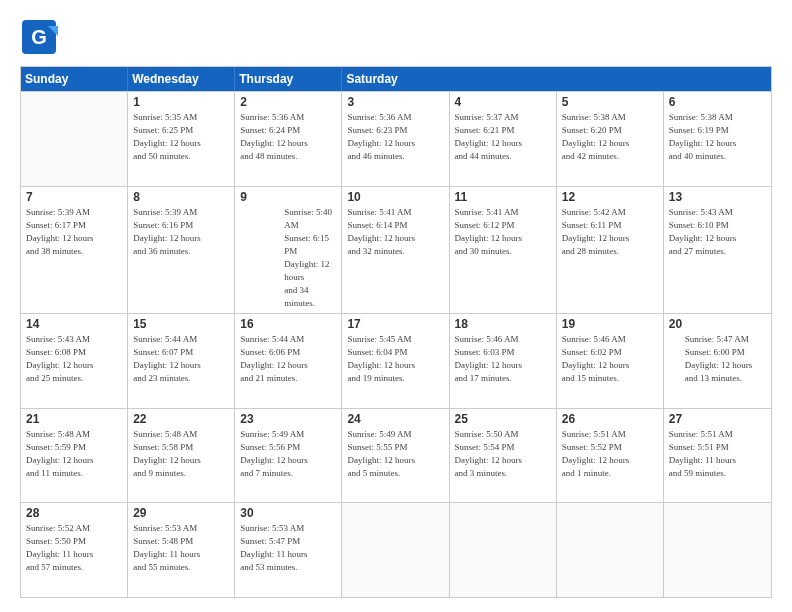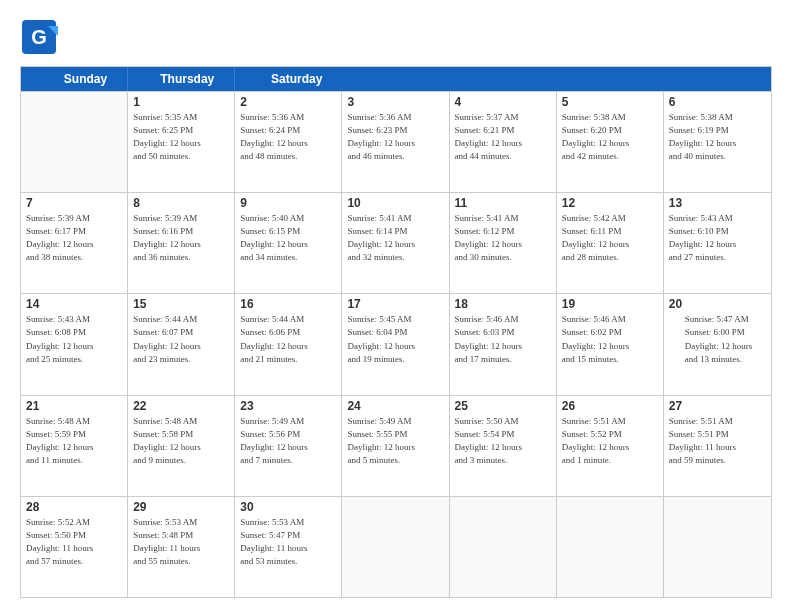--- a/index.html
+++ b/index.html
@@ -48,22 +48,22 @@
     }
     .cal-header {
       display: grid;
       grid-template-columns: repeat(7, 1fr);
       background: #1565c0;
     }
     .cal-header-cell {
       color: #fff;
       font-size: 12px;
       font-weight: bold;
-      text-align: right;
-      padding: 5px 20px;
+      text-align: left;
+      padding: 5px 4px;
       border-right: 1px solid #3a7bd5;
     }
     .cal-header-cell:last-child { border-right: none; }
     .cal-body {
       flex: 1;
       display: flex;
       flex-direction: column;
     }
     .cal-row {
       display: grid;
@@ -116,20 +116,21 @@
     </div>
     <div class="title-block">
       <div class="month-title"></div>
       <div class="subtitle"></div>
     </div>
   </div>
 
   <div class="calendar">
     <div class="cal-header">
     <div class="cal-header-cell">Sunday</div>
+        <div class="cal-header-cell">Wednesday</div>
         <div class="cal-header-cell">Thursday</div>
         <div class="cal-header-cell">Saturday</div>
       </div>
     <div class="cal-body">
     <div class="cal-row">
           <div class="cal-cell empty"></div>
           <div class="cal-cell">
             <div class="day-num">1</div>
             <div class="day-info" style="white-space: pre-line;">Sunrise: 5:35 AM
 Sunset: 6:25 PM
@@ -182,21 +183,21 @@
           </div>
           <div class="cal-cell">
             <div class="day-num">8</div>
             <div class="day-info" style="white-space: pre-line;">Sunrise: 5:39 AM
 Sunset: 6:16 PM
 Daylight: 12 hours
 and 36 minutes.</div>
           </div>
           <div class="cal-cell">
             <div class="day-num">9</div>
-            <div class="day-info" style="white-space: pre-line;">Sunrise: 5:40 AM
+            <div class="day-info" style="white-space: pre-line; margin-left: 44px;">Sunrise: 5:40 AM
 Sunset: 6:15 PM
 Daylight: 12 hours
 and 34 minutes.</div>
           </div>
           <div class="cal-cell">
             <div class="day-num">10</div>
             <div class="day-info" style="white-space: pre-line;">Sunrise: 5:41 AM
 Sunset: 6:14 PM
 Daylight: 12 hours
 and 32 minutes.</div>

